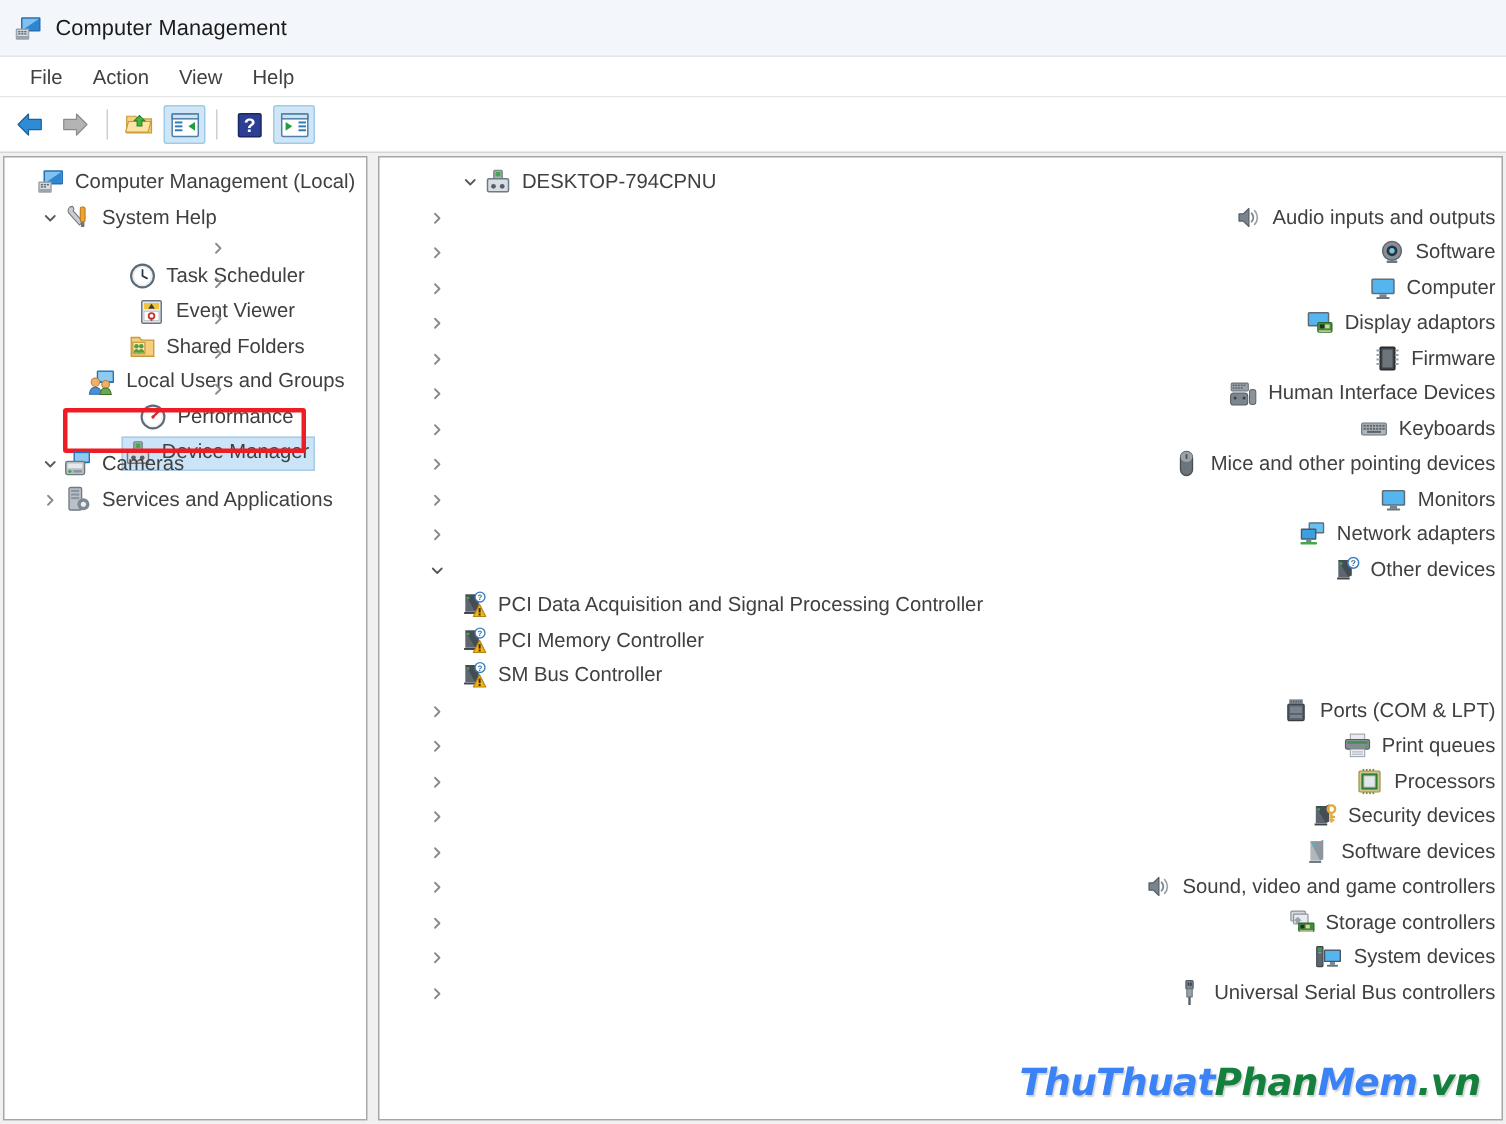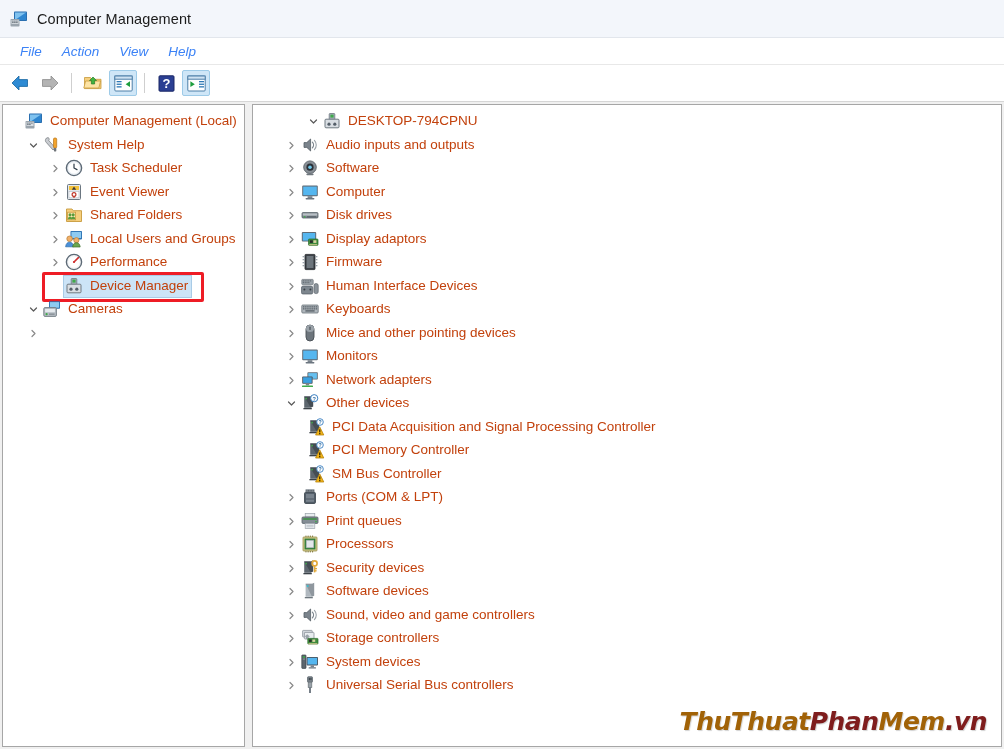--- a/index.html
+++ b/index.html
@@ -52,25 +52,24 @@
     height: 26px;
     background: #ffffff;
     display: flex;
     align-items: center;
     padding-left: 10px;
     flex: 0 0 auto;
     border-bottom: 1px solid #e8e8e8;
   }
   .menu-item {
     font-size: 13.5px;
-    color: #3b82f6;
+    color: #404040;
     padding: 2px 10px;
     cursor: default;
     white-space: nowrap;
-    font-style: italic;
   }
 
   
   .toolbar {
     height: 36px;
     background: #ffffff;
     display: flex;
     align-items: center;
     padding-left: 5px;
     flex: 0 0 auto;
@@ -121,21 +120,21 @@
     flex: 0 0 7px;
     background: #f0f0f0;
     cursor: col-resize;
   }
   .pane-right { flex: 1 1 auto; }
 
   
   .tree {
     padding-top: 5px;
     font-size: 13.5px;
-    color: #c2410c;
+    color: #404040;
     user-select: none;
   }
   .trow {
     height: 23.5px;
     display: flex;
     align-items: center;
     white-space: nowrap;
     position: relative;
     cursor: default;
   }
@@ -176,41 +175,41 @@
     position: absolute;
     border: 3px solid #ee1c25;
     border-radius: 2px;
     pointer-events: none;
     box-sizing: border-box;
   }
 
   
   .ind0 { padding-left: 4px; }
   .ind1 { padding-left: 22px; }
-  .ind2 { padding-left: 44px; }
+  .ind2 { padding-left: 44px; flex-direction: column; }
 
   .rind0 { padding-left: 8px; margin-left: 44px; }
-  .rind1 { padding-left: 30px; }
+  .rind1 { padding-left: 30px; justify-content: space-between; }
   .rind2 { padding-left: 36px; }
 
   
   .watermark {
     position: absolute;
     right: 14px;
     bottom: 10px;
     font-family: "DejaVu Sans", sans-serif;
     font-size: 25px;
     font-weight: bold;
     font-style: italic;
     letter-spacing: -0.5px;
     text-shadow: 1px 1px 1px rgba(0,0,0,0.18);
     pointer-events: none;
   }
-  .wm-a { color: #a16207; }
-  .wm-b { color: #7f1d1d; }
+  .wm-a { color: #3b82f6; }
+  .wm-b { color: #15803d; }
 
   
   .ic { width: 100%; height: 100%; display: block; }
 </style>
 </head>
 <body>
 
 <div class="window">
 
   <div class="titlebar">
@@ -489,20 +488,33 @@
           </span>
         </div>
 
 
         <div class="trow ind1">
           <span class="chev">
             <svg width="9" height="9" viewBox="0 0 9 9">
                 <path d="M3 1.5 L6 4.5 L3 7.5" fill="none" stroke="#8a8a8a" stroke-width="1.2" stroke-linecap="round" stroke-linejoin="round"></path>
               </svg>
           </span>
+          <span class="row-hit">
+            <span class="ticon">
+              <svg class="ic" viewBox="0 0 18 18">
+                <rect x="3" y="1" width="8.4" height="15" rx="1" fill="#b9c0c7" stroke="#717a82" stroke-width="0.9"></rect>
+                <rect x="4.4" y="2.6" width="5.4" height="1.4" fill="#8b949c"></rect>
+                <rect x="4.4" y="5" width="5.4" height="1.4" fill="#8b949c"></rect>
+                <rect x="4.4" y="7.4" width="5.4" height="1.4" fill="#8b949c"></rect>
+                <circle cx="12.6" cy="12.2" r="4" fill="#7e8891"></circle>
+                <circle cx="12.6" cy="12.2" r="1.7" fill="#eceff2"></circle>
+              </svg>
+            </span>
+            <span class="tlabel">Services and Applications</span>
+          </span>
         </div>
 
       </div>
     </div>
 
     <div class="splitter"></div>
 
     <div class="pane pane-right">
       <div class="tree">
 
@@ -575,38 +587,20 @@
                 <rect x="1.2" y="2.6" width="15.6" height="10.6" rx="1" fill="#5a6views" style="fill:#5f6b76"></rect>
                 <rect x="2.2" y="3.6" width="13.6" height="8.6" fill="#55b6ef"></rect>
                 <rect x="6.6" y="13.2" width="4.8" height="2" fill="#79838d"></rect>
                 <rect x="4.6" y="15" width="8.8" height="1.4" rx="0.6" fill="#6b757f"></rect>
               </svg>
             </span>
             <span class="tlabel">Computer</span>
           </span>
         </div>
 
-        <div class="trow rind1">
-          <span class="chev">
-            <svg width="9" height="9" viewBox="0 0 9 9">
-                <path d="M3 1.5 L6 4.5 L3 7.5" fill="none" stroke="#8a8a8a" stroke-width="1.2" stroke-linecap="round" stroke-linejoin="round"></path>
-              </svg>
-          </span>
-          <span class="row-hit">
-            <span class="ticon">
-              <svg class="ic" viewBox="0 0 18 18">
-                <rect x="1" y="6.6" width="16" height="5.4" rx="1" fill="#7d868e" stroke="#545d65" stroke-width="0.8"></rect>
-                <rect x="1.8" y="7.4" width="14.4" height="2.2" fill="#b9c0c6"></rect>
-                <circle cx="3.6" cy="10.8" r="0.9" fill="#3faa4b"></circle>
-                <rect x="6" y="10.2" width="9" height="1.2" fill="#5b646c"></rect>
-              </svg>
-            </span>
-            <span class="tlabel">Disk drives</span>
-          </span>
-        </div>
 
         <div class="trow rind1">
           <span class="chev">
             <svg width="9" height="9" viewBox="0 0 9 9">
                 <path d="M3 1.5 L6 4.5 L3 7.5" fill="none" stroke="#8a8a8a" stroke-width="1.2" stroke-linecap="round" stroke-linejoin="round"></path>
               </svg>
           </span>
           <span class="row-hit">
             <span class="ticon">
               <svg class="ic" viewBox="0 0 18 18">

